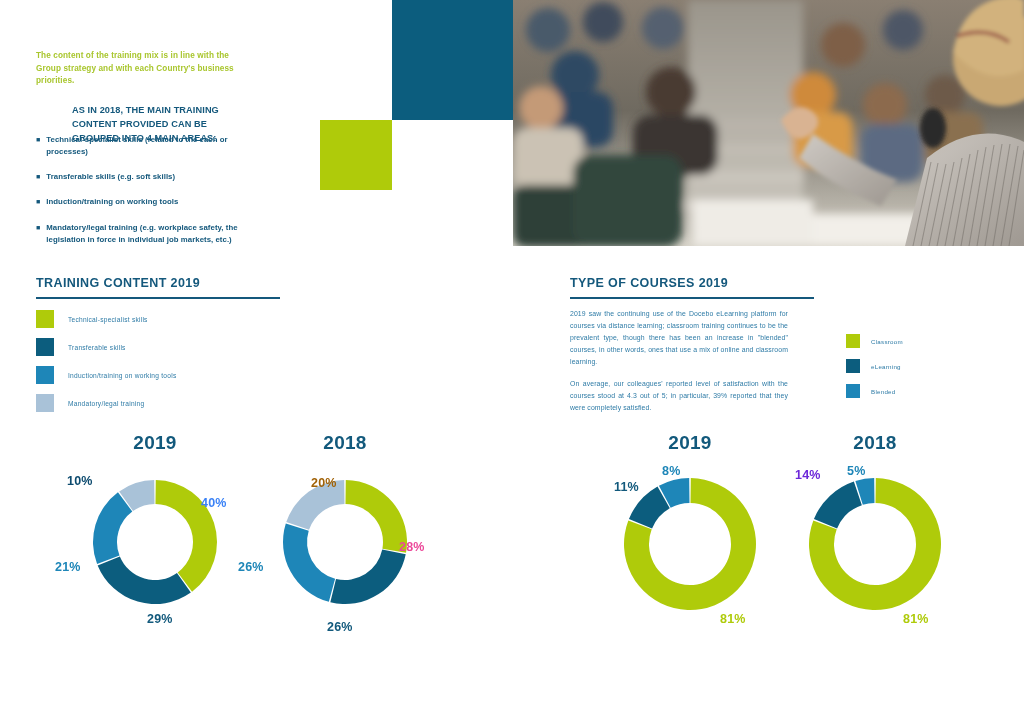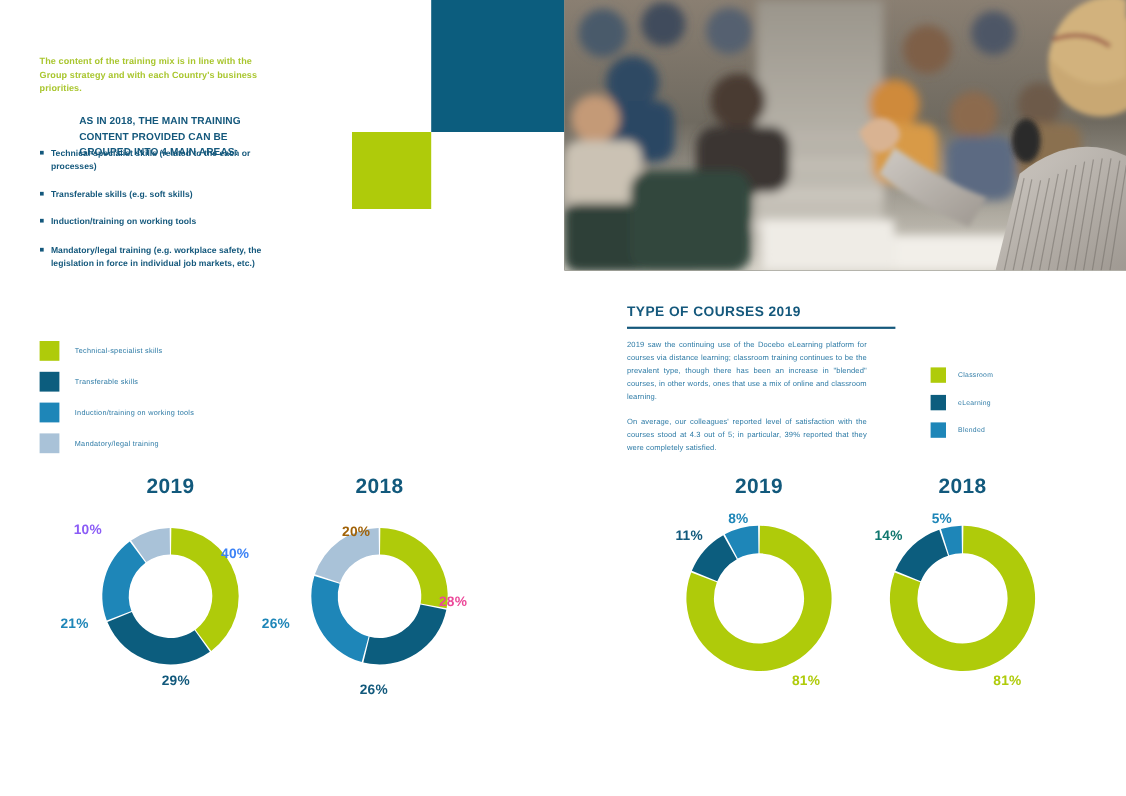--- a/index.html
+++ b/index.html
@@ -195,20 +195,24 @@
     <div class="bullet">
       <span class="dot">■</span>
       <span class="txt">Induction/training on working tools</span>
     </div>
     <div class="bullet">
       <span class="dot">■</span>
       <span class="txt">Mandatory/legal training (e.g. workplace safety, the legislation in force in individual job markets, etc.)</span>
     </div>
   </div>
 
+  <div class="section sec-left">
+    <div class="sec-title">TRAINING CONTENT 2019</div>
+    <div class="sec-rule"></div>
+  </div>
 
   <div class="legend legend-left">
     <div class="legend-row">
       <span class="swatch" style="background:#AFCB0A"></span>
       <span class="legend-label">Technical-specialist skills</span>
     </div>
     <div class="legend-row">
       <span class="swatch" style="background:#0C5D7E"></span>
       <span class="legend-label">Transferable skills</span>
     </div>
@@ -253,21 +257,21 @@
       <svg width="200" height="160" viewBox="0 0 200 160">
           <path d="M 100.75745405178533 18.00462708105198 A 62 62 0 0 1 137.0527591124823 129.71008994311273 L 122.7097555850698 110.46747448126266 A 38 38 0 0 0 100.46424603173939 42.00283595290283 Z" fill="#AFCB0A"></path>
           <path d="M 135.82717271177734 130.60053058496993 A 62 62 0 0 1 42.63699746008152 103.52628189079833 L 64.84203070134029 94.41933406210221 A 38 38 0 0 0 121.95858972657321 111.01322842304609 Z" fill="#0C5D7E"></path>
           <path d="M 42.07932259209619 102.11775595781681 A 62 62 0 0 1 62.94724088751767 30.289910056887265 L 77.29024441493019 49.53252551873736 A 38 38 0 0 0 64.50022997580089 93.5560439741458 Z" fill="#1E86B8"></path>
           <path d="M 64.17282728822262 29.399469415030097 A 62 62 0 0 1 99.24254594821466 18.00462708105198 L 99.5357539682606 42.00283595290283 A 38 38 0 0 0 78.04141027342678 48.98677157695393 Z" fill="#A9C2D8"></path>
         </svg>
     </div>
     <div class="pct" style="left:146px;top:64px;color:#3b82f6">40%</div>
     <div class="pct" style="left:92px;top:180px;color:#12597C">29%</div>
     <div class="pct" style="left:0px;top:128px;color:#1E86B8">21%</div>
-    <div class="pct" style="left:12px;top:42px;color:#8b5cf6">10%</div>
+    <div class="pct" style="left:12px;top:42px;color:#0c4a6e">10%</div>
   </div>
 
   <div class="chart c2">
     <div class="chart-title">2018</div>
     <div class="donut-wrap">
       <svg width="200" height="160" viewBox="0 0 200 160">
           <path d="M 100.75745405178533 18.00462708105198 A 62 62 0 0 1 161.03919715841508 90.87273701770322 L 137.4111208390286 86.66393559149552 A 38 38 0 0 0 100.46424603173939 42.00283595290283 Z" fill="#AFCB0A"></path>
           <path d="M 160.75533168649144 92.36081193386624 A 62 62 0 0 1 85.31603494393161 140.23604543985405 L 91.00015044950646 116.91886655991055 A 38 38 0 0 0 137.23713877559152 87.5759815078535 Z" fill="#0C5D7E"></path>
           <path d="M 83.84872046415579 139.85930311451193 A 62 62 0 0 1 40.80483043082658 61.562757807177206 L 63.71908961889371 68.69975478504409 A 38 38 0 0 0 90.10082867157936 116.68795997341056 Z" fill="#1E86B8"></path>
           <path d="M 41.27296277974623 60.12199458368802 A 62 62 0 0 1 99.24254594821471 18.00462708105198 L 99.53575396826064 42.00283595290283 A 38 38 0 0 0 64.00600944565092 67.81670635774427 Z" fill="#A9C2D8"></path>
@@ -296,21 +300,21 @@
   <div class="chart c4">
     <div class="chart-title">2018</div>
     <div class="donut-wrap">
       <svg width="180" height="165" viewBox="0 0 180 165">
           <path d="M 90.80632205512633 16.004925602410168 A 66 66 0 1 1 28.34250469481207 58.455292044904695 L 51.6976165528378 67.37374202789533 A 41 41 0 1 0 90.50089703424514 41.00305984392147 Z" fill="#AFCB0A"></path>
           <path d="M 28.93615858653839 56.95589347108563 A 66 66 0 0 1 68.83954262134534 19.484121668762107 L 76.85486738598726 43.164378612412825 A 41 41 0 0 0 52.06640154618294 66.44229745931077 Z" fill="#0C5D7E"></path>
           <path d="M 70.37325831086612 18.98578723281537 A 66 66 0 0 1 89.19367794487367 16.004925602410168 L 89.49910296575486 41.00305984392147 A 41 41 0 0 0 77.80763016281077 42.854807220385304 Z" fill="#1E86B8"></path>
         </svg>
     </div>
     <div class="pct" style="left:118px;top:180px;color:#AFCB0A">81%</div>
-    <div class="pct" style="left:10px;top:48px;color:#0f766e">14%</div>
+    <div class="pct" style="left:10px;top:36px;color:#6d28d9">14%</div>
     <div class="pct" style="left:62px;top:32px;color:#1E86B8">5%</div>
   </div>
 
   <div class="footer">
     
     
   </div>
 
 </div>
 

